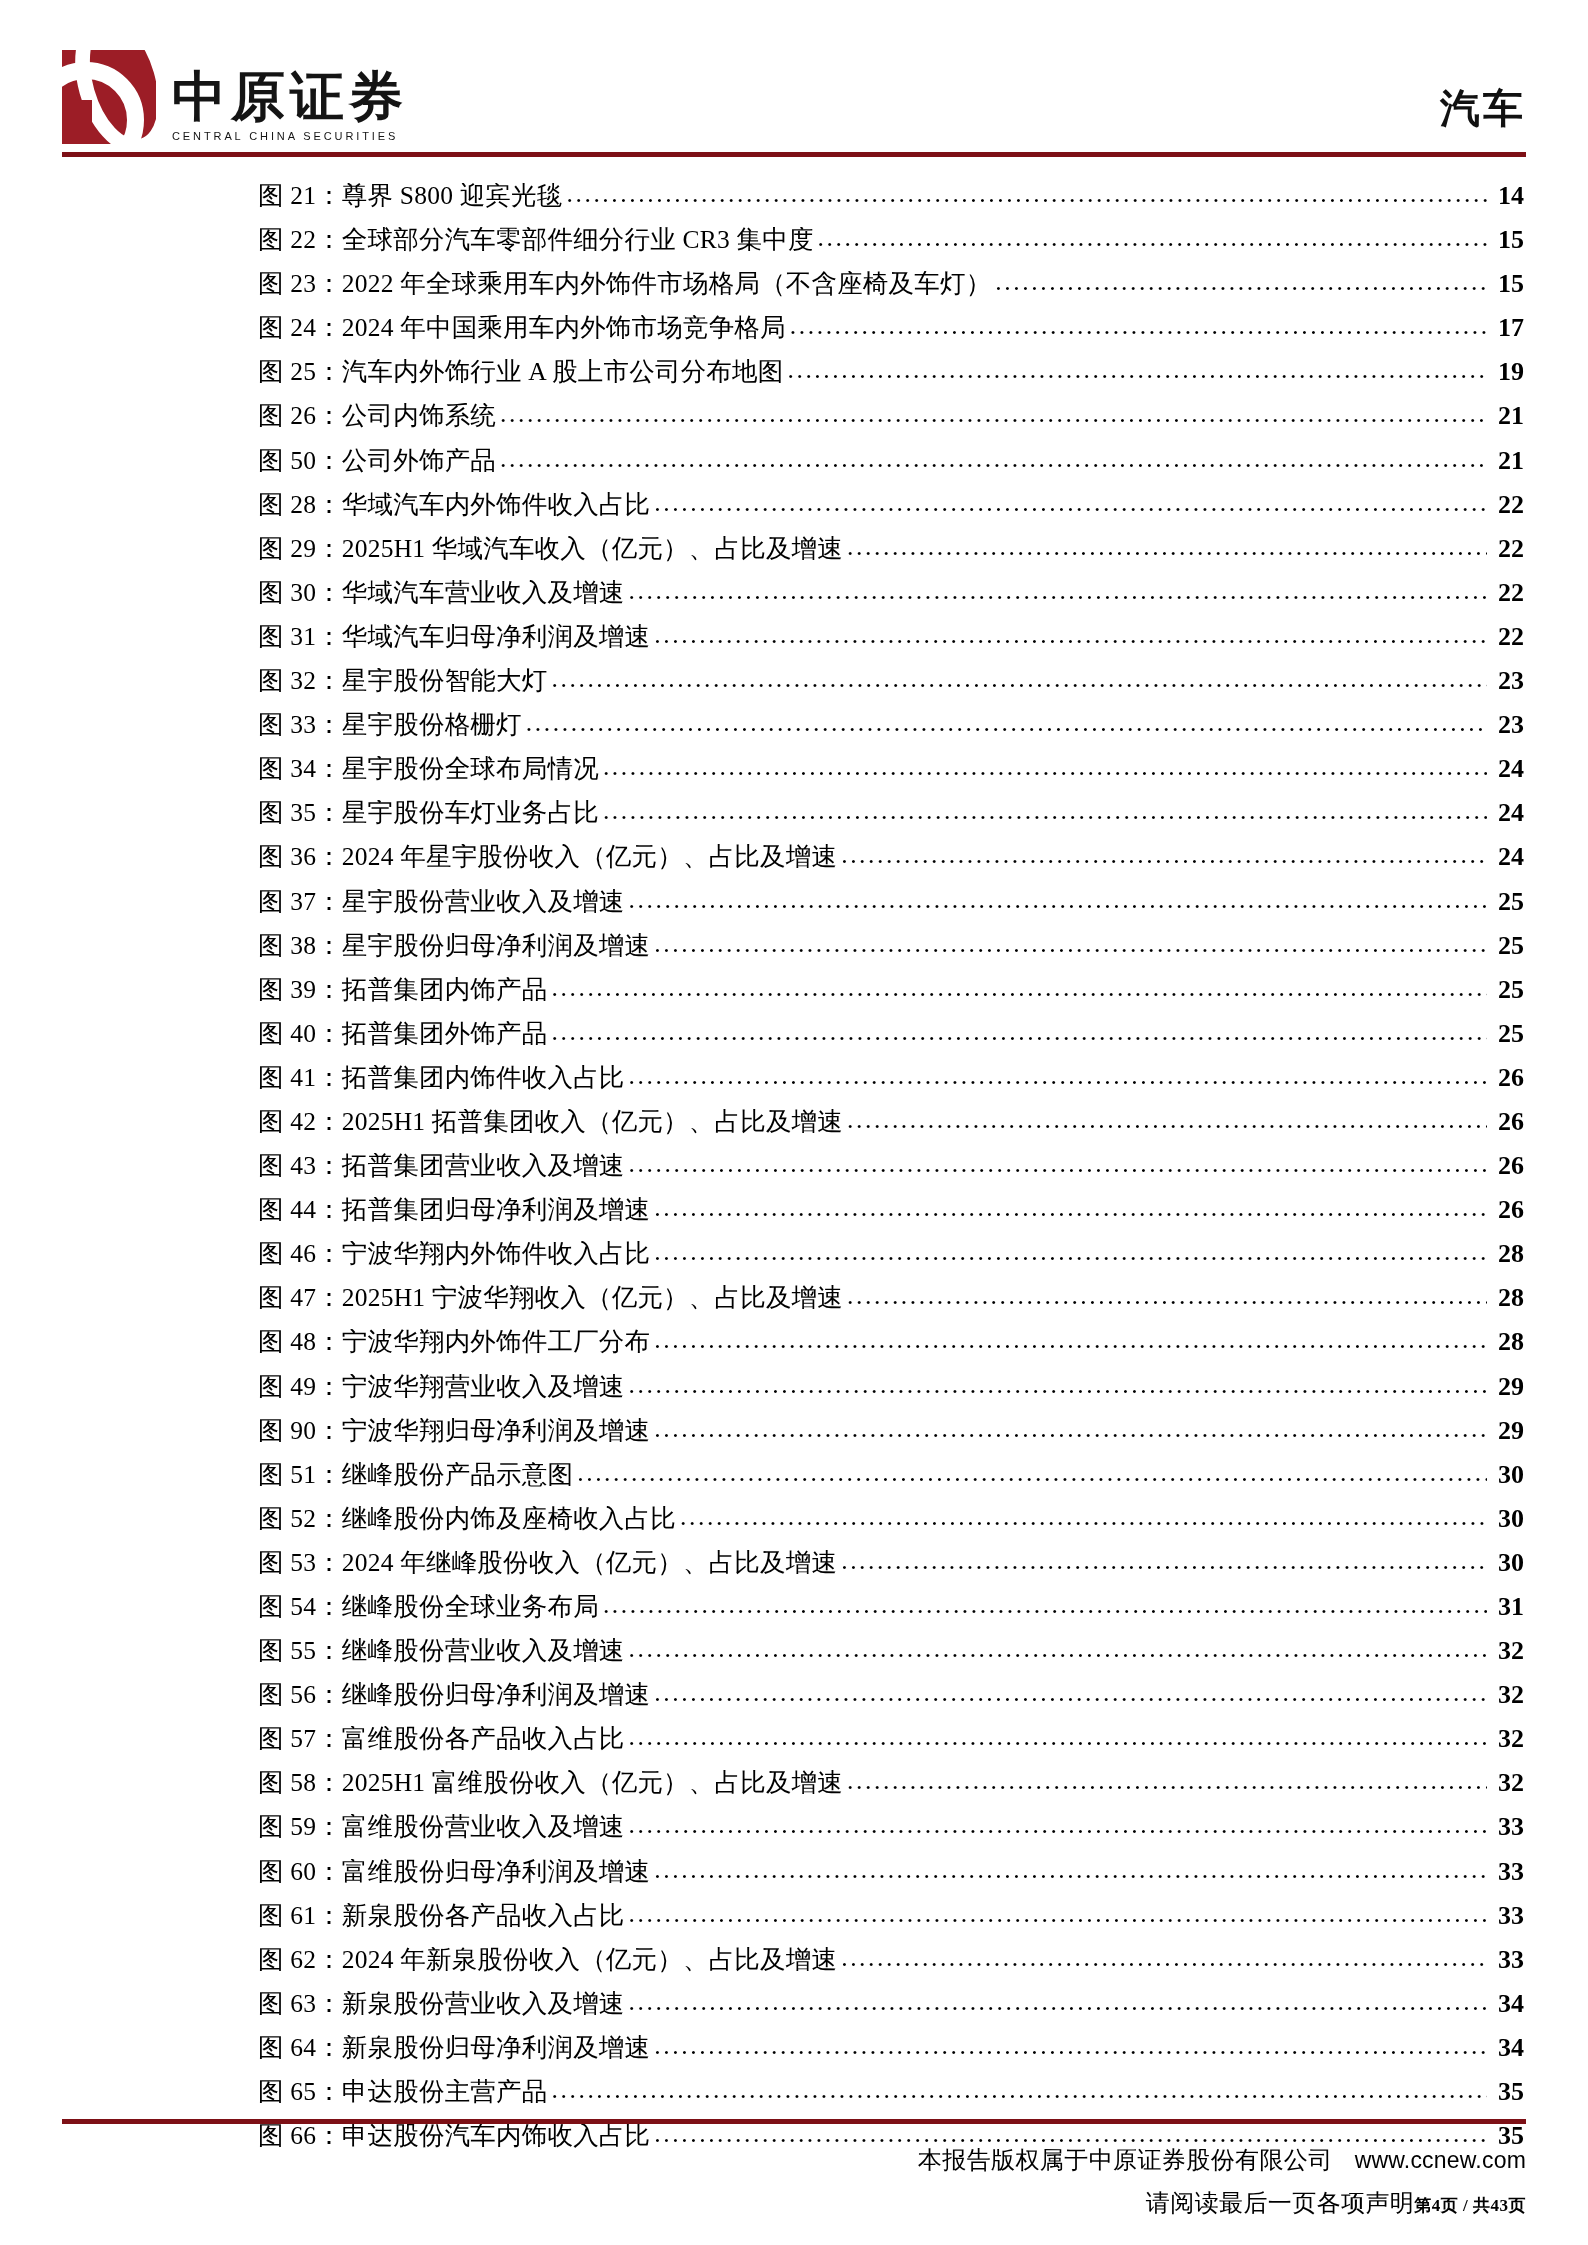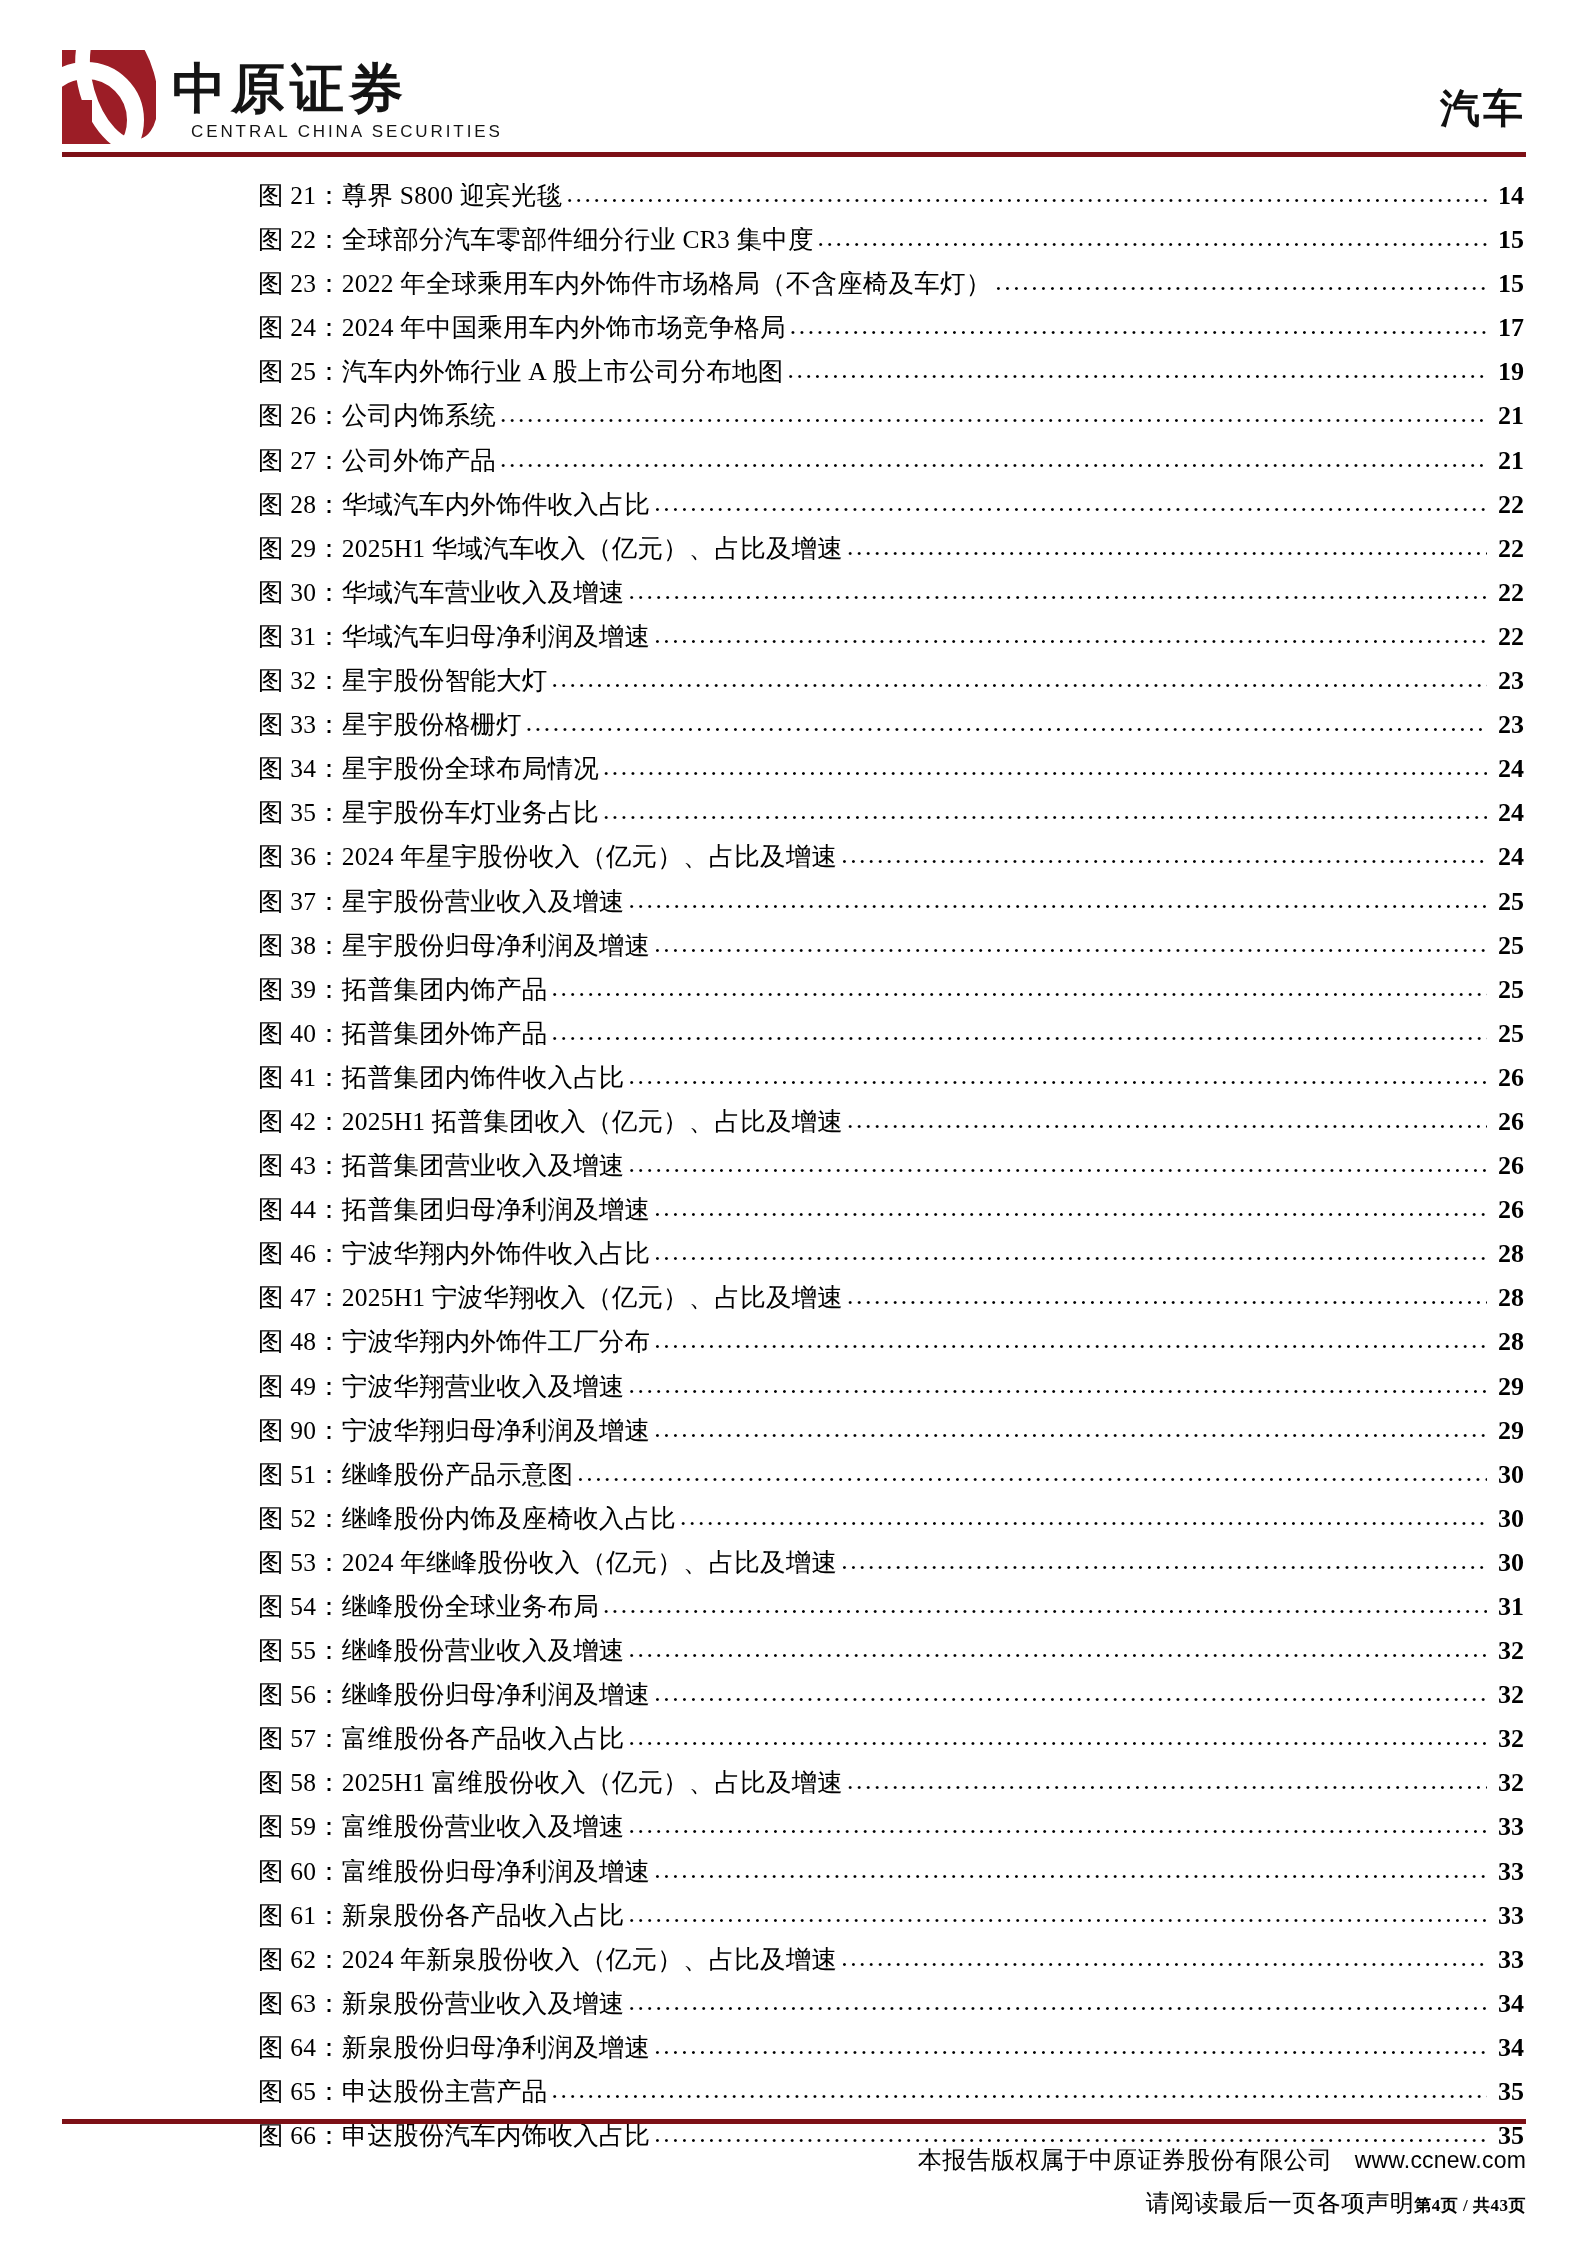--- a/index.html
+++ b/index.html
@@ -88,26 +88,25 @@
   .brand-cn {
     font-family: "Liberation Serif", "DejaVu Serif", serif;
     font-size: 54px;
     font-weight: 700;
     line-height: 1.02;
     letter-spacing: 5px;
     color: #141414;
   }
   .brand-en {
     font-family: "Liberation Sans", "DejaVu Sans", sans-serif;
-    font-size: 17px;
+    font-size: 11px;
     letter-spacing: 2.9px;
     color: #141414;
     margin-top: 5px;
     white-space: nowrap;
-    margin-left: 19px;
   }
 
   .header-right {
     font-family: "Liberation Serif", "DejaVu Serif", serif;
     font-size: 40px;
     font-weight: 700;
     letter-spacing: 3px;
     color: #111111;
     padding-bottom: 14px;
   }
@@ -257,21 +256,21 @@
         <span class="toc-label">图 25：汽车内外饰行业 A 股上市公司分布地图</span>
         <span class="toc-leader"></span>
         <span class="toc-page">19</span>
       </div>
       <div class="toc-row">
         <span class="toc-label">图 26：公司内饰系统</span>
         <span class="toc-leader"></span>
         <span class="toc-page">21</span>
       </div>
       <div class="toc-row">
-        <span class="toc-label">图 27：公司外饰产品</span>
+        <span class="toc-label">图 50：公司外饰产品</span>
         <span class="toc-leader"></span>
         <span class="toc-page">21</span>
       </div>
       <div class="toc-row">
         <span class="toc-label">图 28：华域汽车内外饰件收入占比</span>
         <span class="toc-leader"></span>
         <span class="toc-page">22</span>
       </div>
       <div class="toc-row">
         <span class="toc-label">图 29：2025H1 华域汽车收入（亿元）、占比及增速</span>

